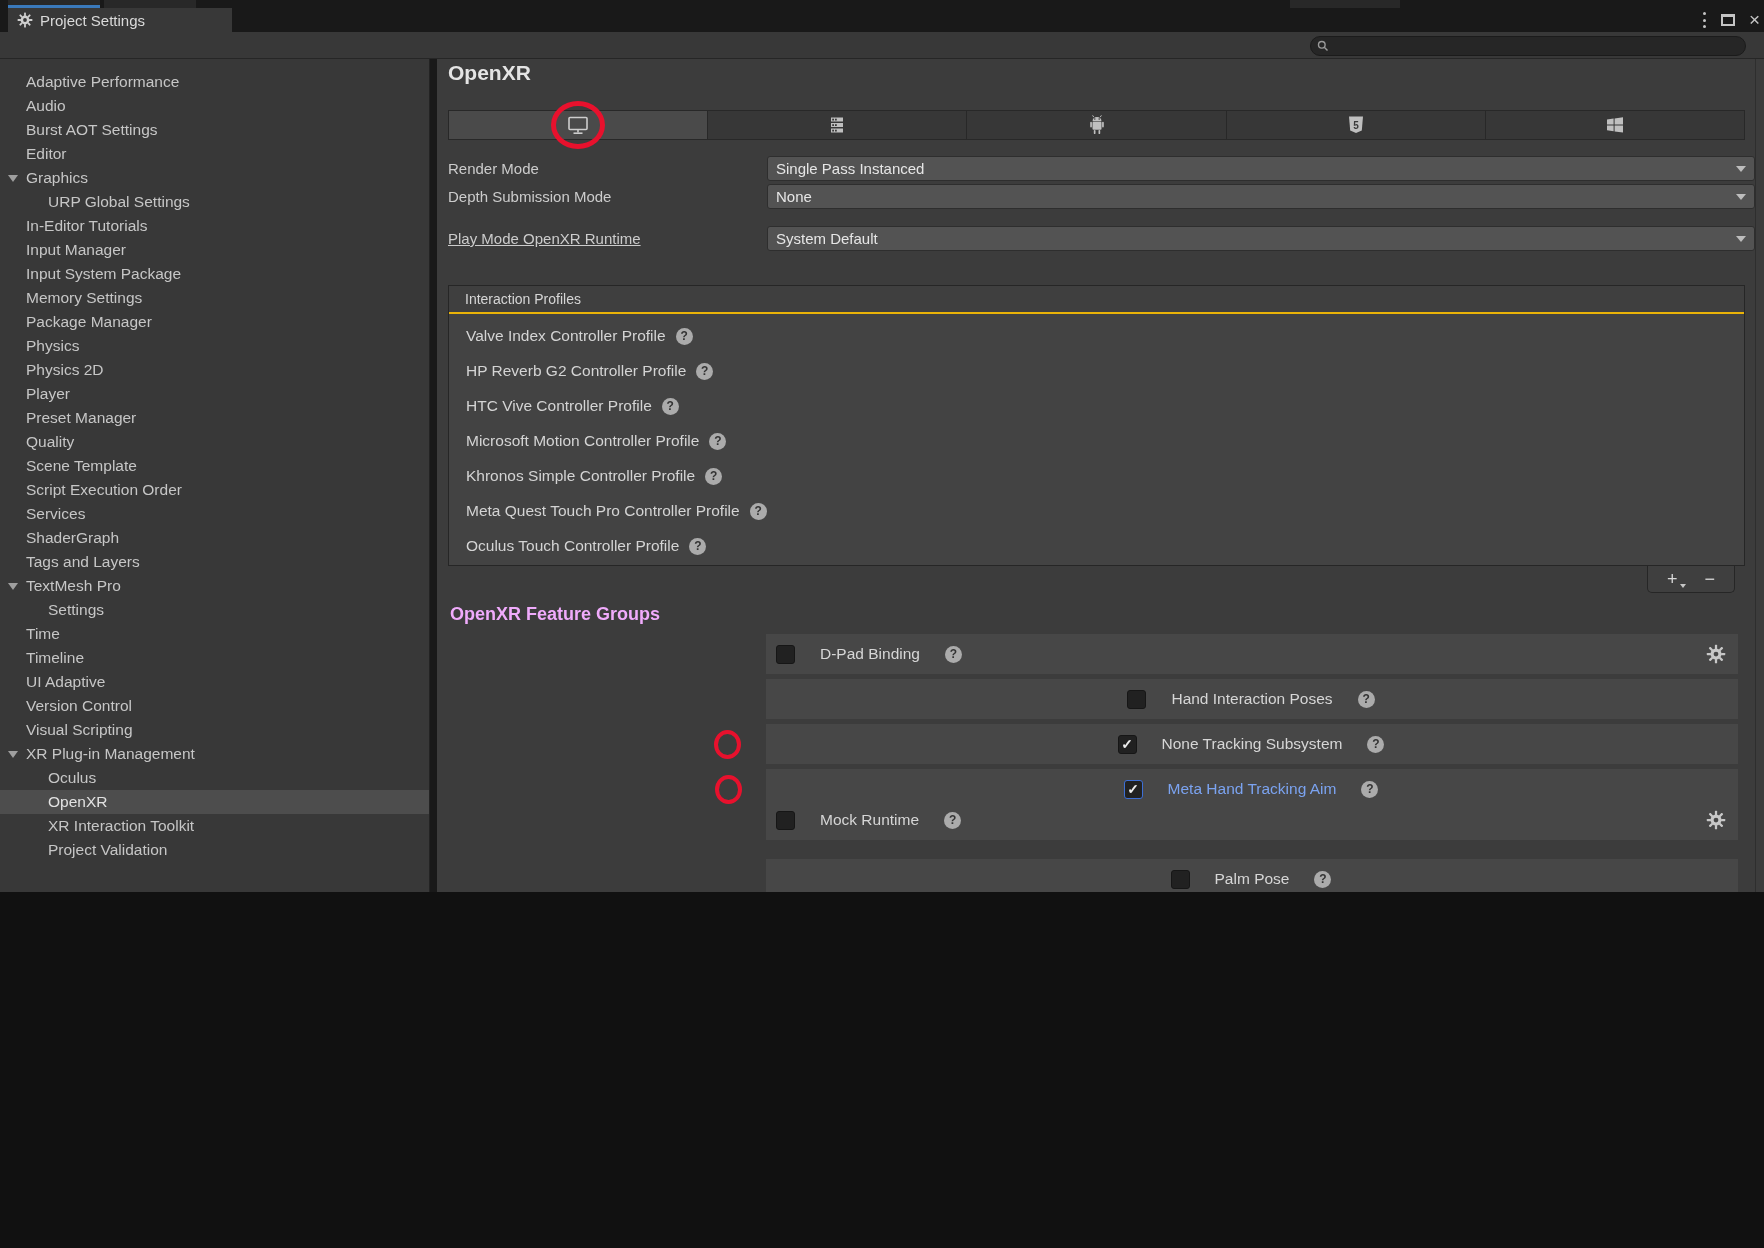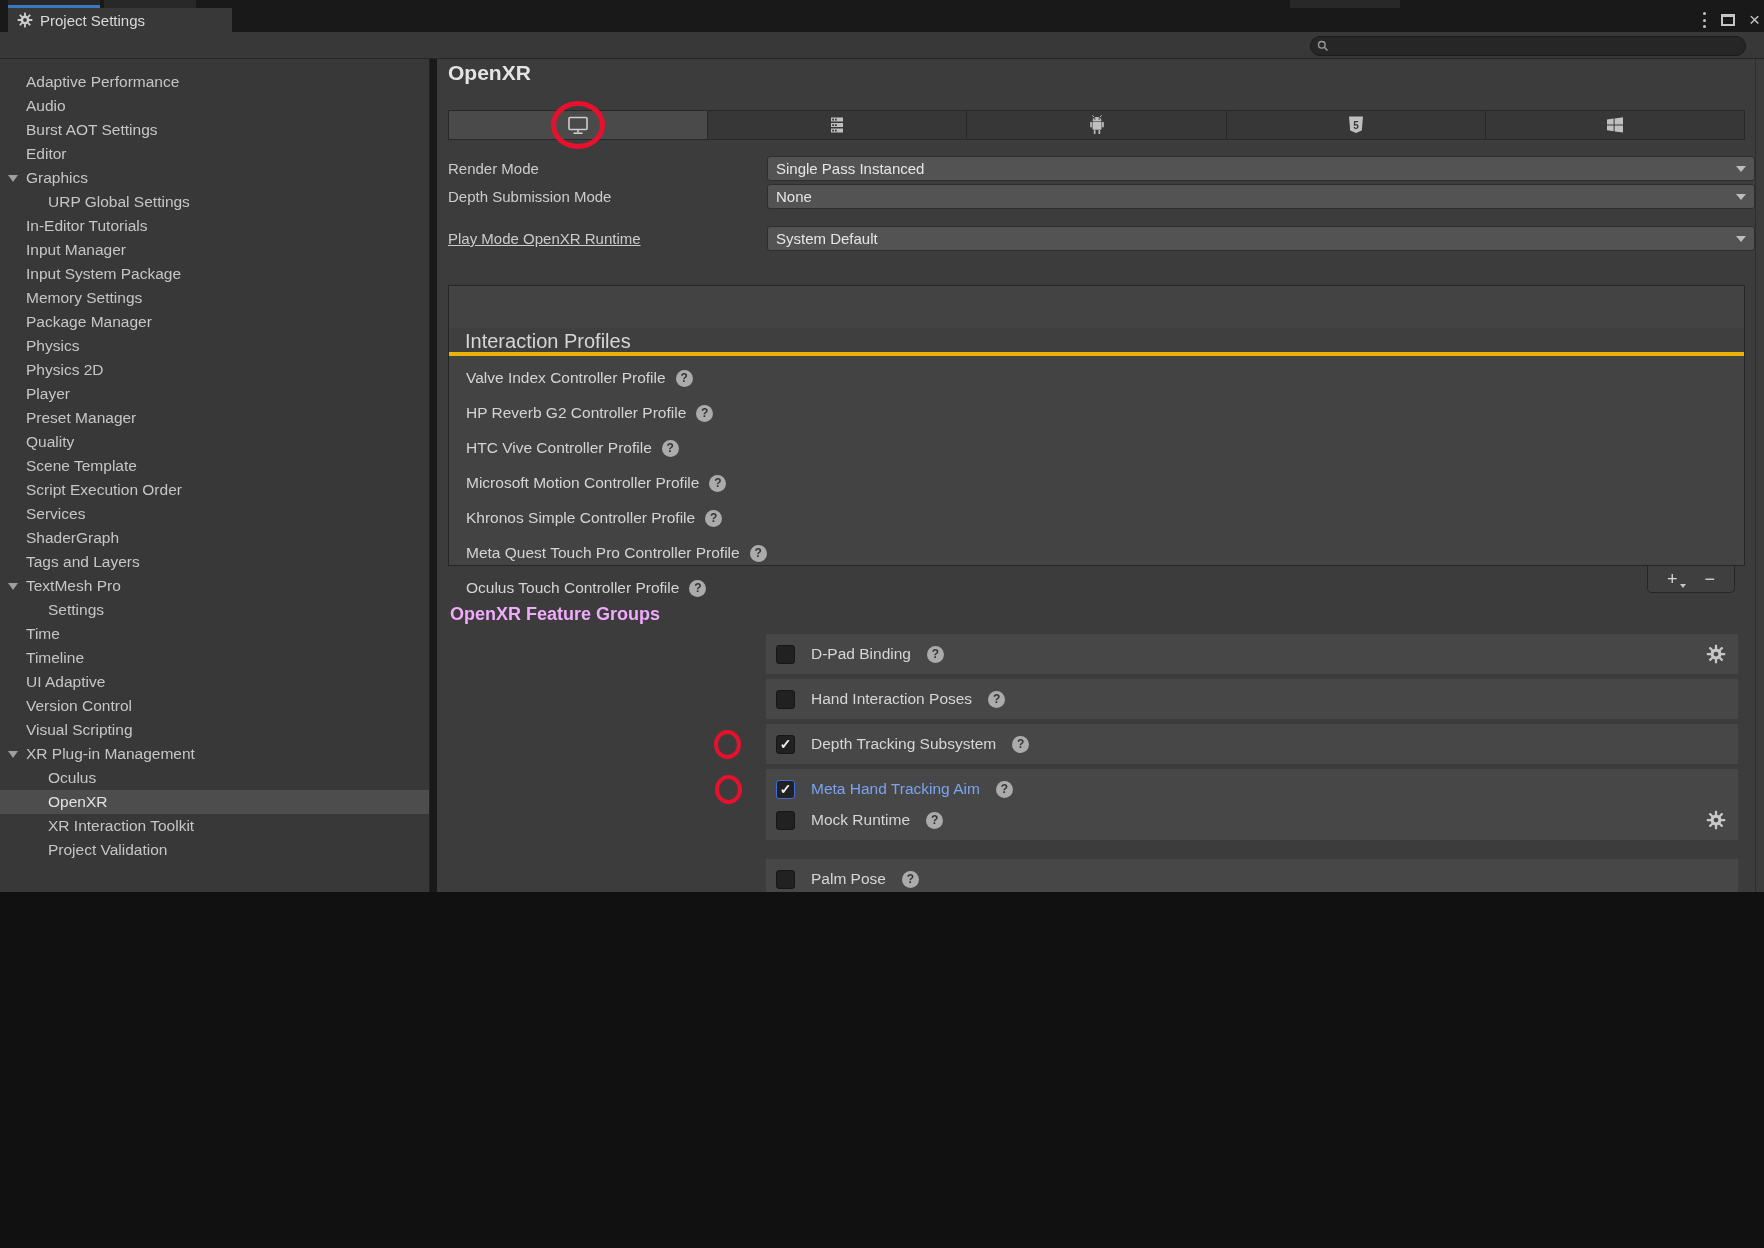--- a/index.html
+++ b/index.html
@@ -47,41 +47,41 @@
   .ptab:last-child{border-right:none;}
   .ptab.selected{background:#4A4A4A;}
 
   .field-row{position:absolute;left:11px;height:25px;line-height:25px;font-size:15px;color:#CCCCCC;white-space:nowrap;}
   .dropdown{position:absolute;left:319px;top:0;width:988px;height:25px;background:#535353;border:1px solid #2E2E2E;
             border-radius:3px;padding-left:8px;color:#E6E6E6;font-size:15px;line-height:23px;cursor:pointer;}
   .dd-arrow{position:absolute;right:8px;top:9px;width:0;height:0;border-left:5px solid transparent;
             border-right:5px solid transparent;border-top:6px solid #BDBDBD;}
 
   .ip-box{position:absolute;left:11px;top:226px;width:1297px;height:281px;background:#434343;border:1px solid #262626;}
-  .ip-header{height:28px;background:#3F3F3F;border-bottom:4px solid #eab308;line-height:27px;padding-left:16px;
-             font-size:20px;color:#D6D6D6;margin-top:42px;}
+  .ip-header{height:28px;background:#3F3F3F;border-bottom:2px solid #eab308;line-height:27px;padding-left:16px;
+             font-size:14px;color:#D6D6D6;}
   .ip-body{padding-top:10px;}
   .profile-item{height:24px;margin-bottom:11px;display:flex;align-items:center;gap:10px;padding-left:17px;
                 font-size:15.5px;color:#D4D4D4;}
   .help{width:17px;height:17px;border-radius:50%;background:#ABABAB;color:#333;font-size:12px;font-weight:bold;
         display:inline-flex;align-items:center;justify-content:center;flex:none;cursor:pointer;}
   .pf-footer{position:absolute;left:1210px;top:507px;width:88px;height:27px;background:#3F3F3F;
              border:1px solid #262626;border-top:none;border-radius:0 0 5px 5px;display:flex;align-items:center;
              justify-content:space-evenly;color:#D8D8D8;}
   .pf-btn{font-size:18px;line-height:25px;cursor:pointer;display:flex;align-items:flex-end;}
   .pf-btn .caret{width:0;height:0;border-left:3.5px solid transparent;border-right:3.5px solid transparent;
                  border-top:4px solid #C6C6C6;margin:0 0 4px 2px;}
 
   .fg-title{position:absolute;left:13px;top:545px;font-size:18px;font-weight:bold;color:#f0abfc;}
   .fg-list{position:absolute;left:7px;top:574px;width:315px;height:597px;background:#3F3F3F;border:1px solid #2C2C2C;}
   .fg-selected{position:absolute;left:2px;right:2px;top:6px;height:57px;background:#4C4C4C;display:flex;
                align-items:center;padding-left:16px;font-size:15.5px;color:#D2D2D2;cursor:pointer;}
 
   .feat-row{position:absolute;left:329px;width:972px;height:40px;background:#474747;display:flex;
-            align-items:center;padding:0 12px 0 10px;gap:16px;font-size:15.5px;color:#D6D6D6;}
+            align-items:center;padding:0 12px 0 10px;gap:25px;font-size:15.5px;color:#D6D6D6;justify-content:center;}
   .cbx{width:19px;height:19px;background:#212121;border:1px solid #161616;border-radius:3px;flex:none;
        display:flex;align-items:center;justify-content:center;cursor:pointer;}
   .cbx .ck{font-style:normal;color:#EDEDED;font-size:14px;font-weight:bold;line-height:1;}
   .cbx.meta{border:1px solid #3D6FD6;}
   .flabel.blue{color:#7BA3F0;}
   .feat-spacer{flex:1;}
   .gear-btn{width:20px;height:20px;flex:none;cursor:pointer;}
 
   .red-ring{position:absolute;border:4px solid #E8112D;border-radius:50%;pointer-events:none;}
   .ring-tab{left:114px;top:42px;width:54px;height:48px;border-width:5px;}
@@ -345,21 +345,21 @@
     <div class="feat-row" style="top:620px;">
       <span class="cbx"></span>
       <span class="flabel">Hand Interaction Poses</span>
       <span class="help">?</span>
     </div>
 
     <div class="feat-row" style="top:665px;">
       <span class="cbx checked">
         <i class="ck">✓</i>
       </span>
-      <span class="flabel">Depth Tracking Subsystem</span>
+      <span class="flabel">None Tracking Subsystem</span>
       <span class="help">?</span>
     </div>
 
     <div class="feat-row" style="top:710px;">
       <span class="cbx checked meta">
         <i class="ck">✓</i>
       </span>
       <span class="flabel blue">Meta Hand Tracking Aim</span>
       <span class="help">?</span>
     </div>

